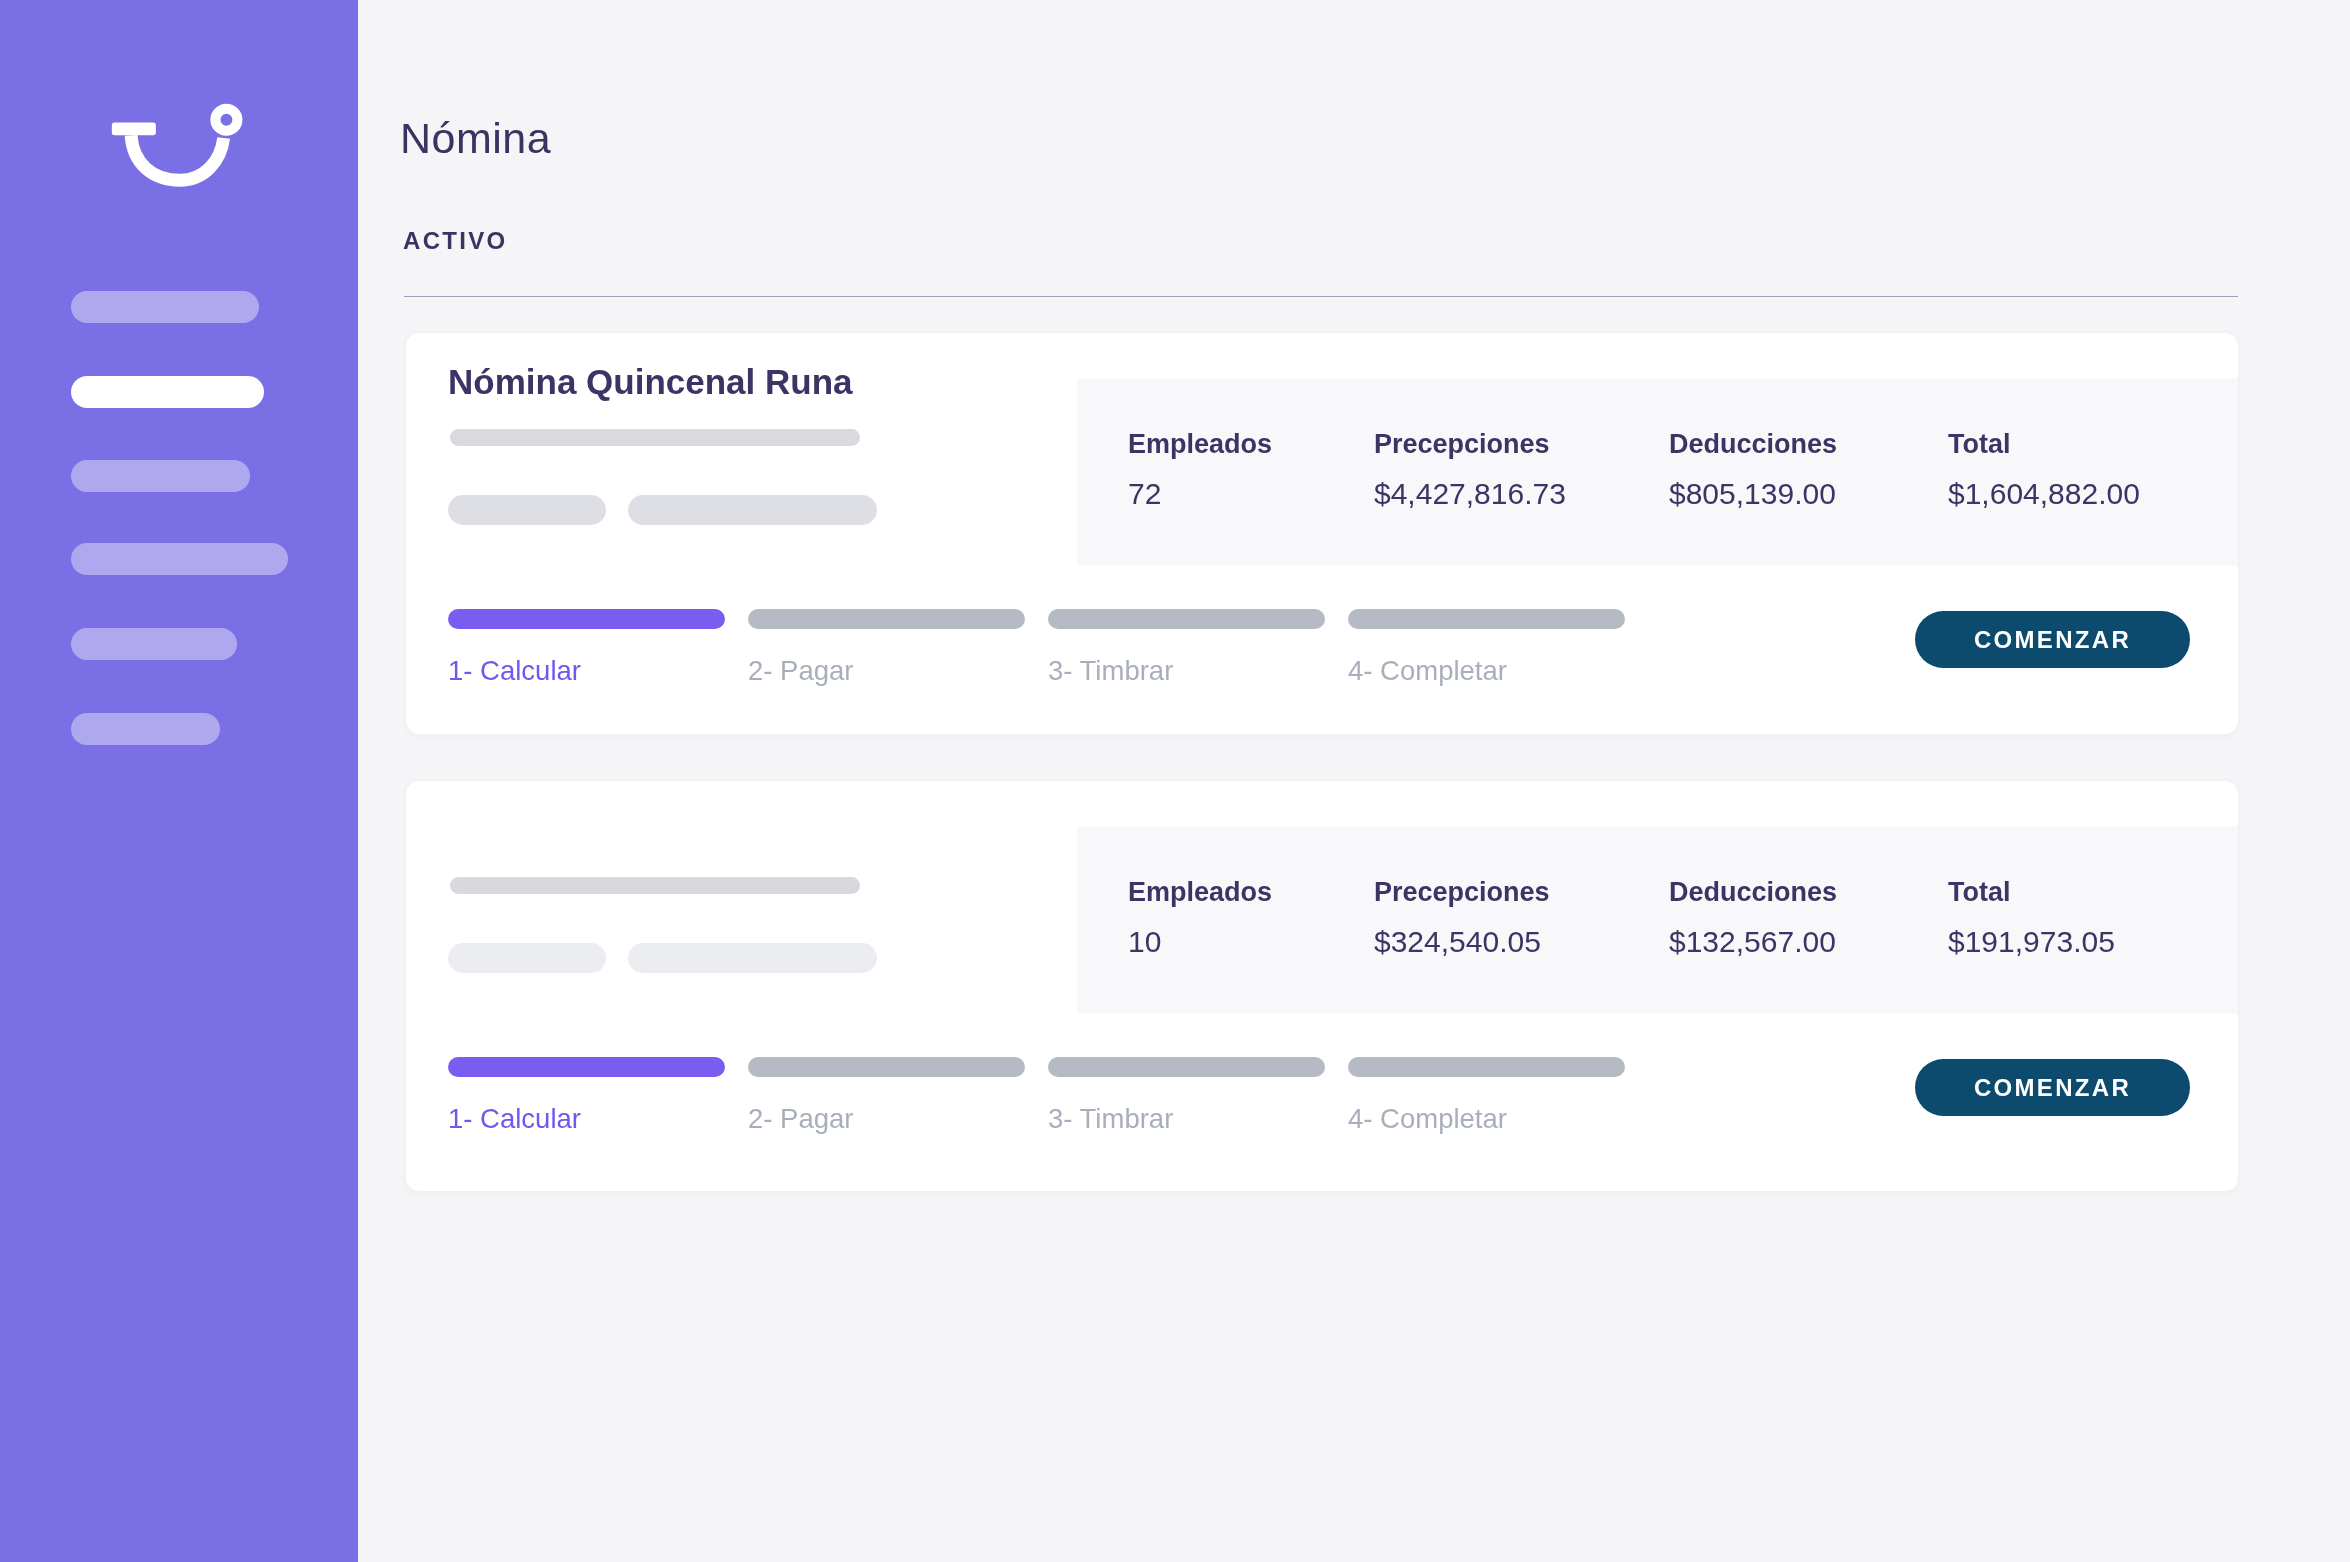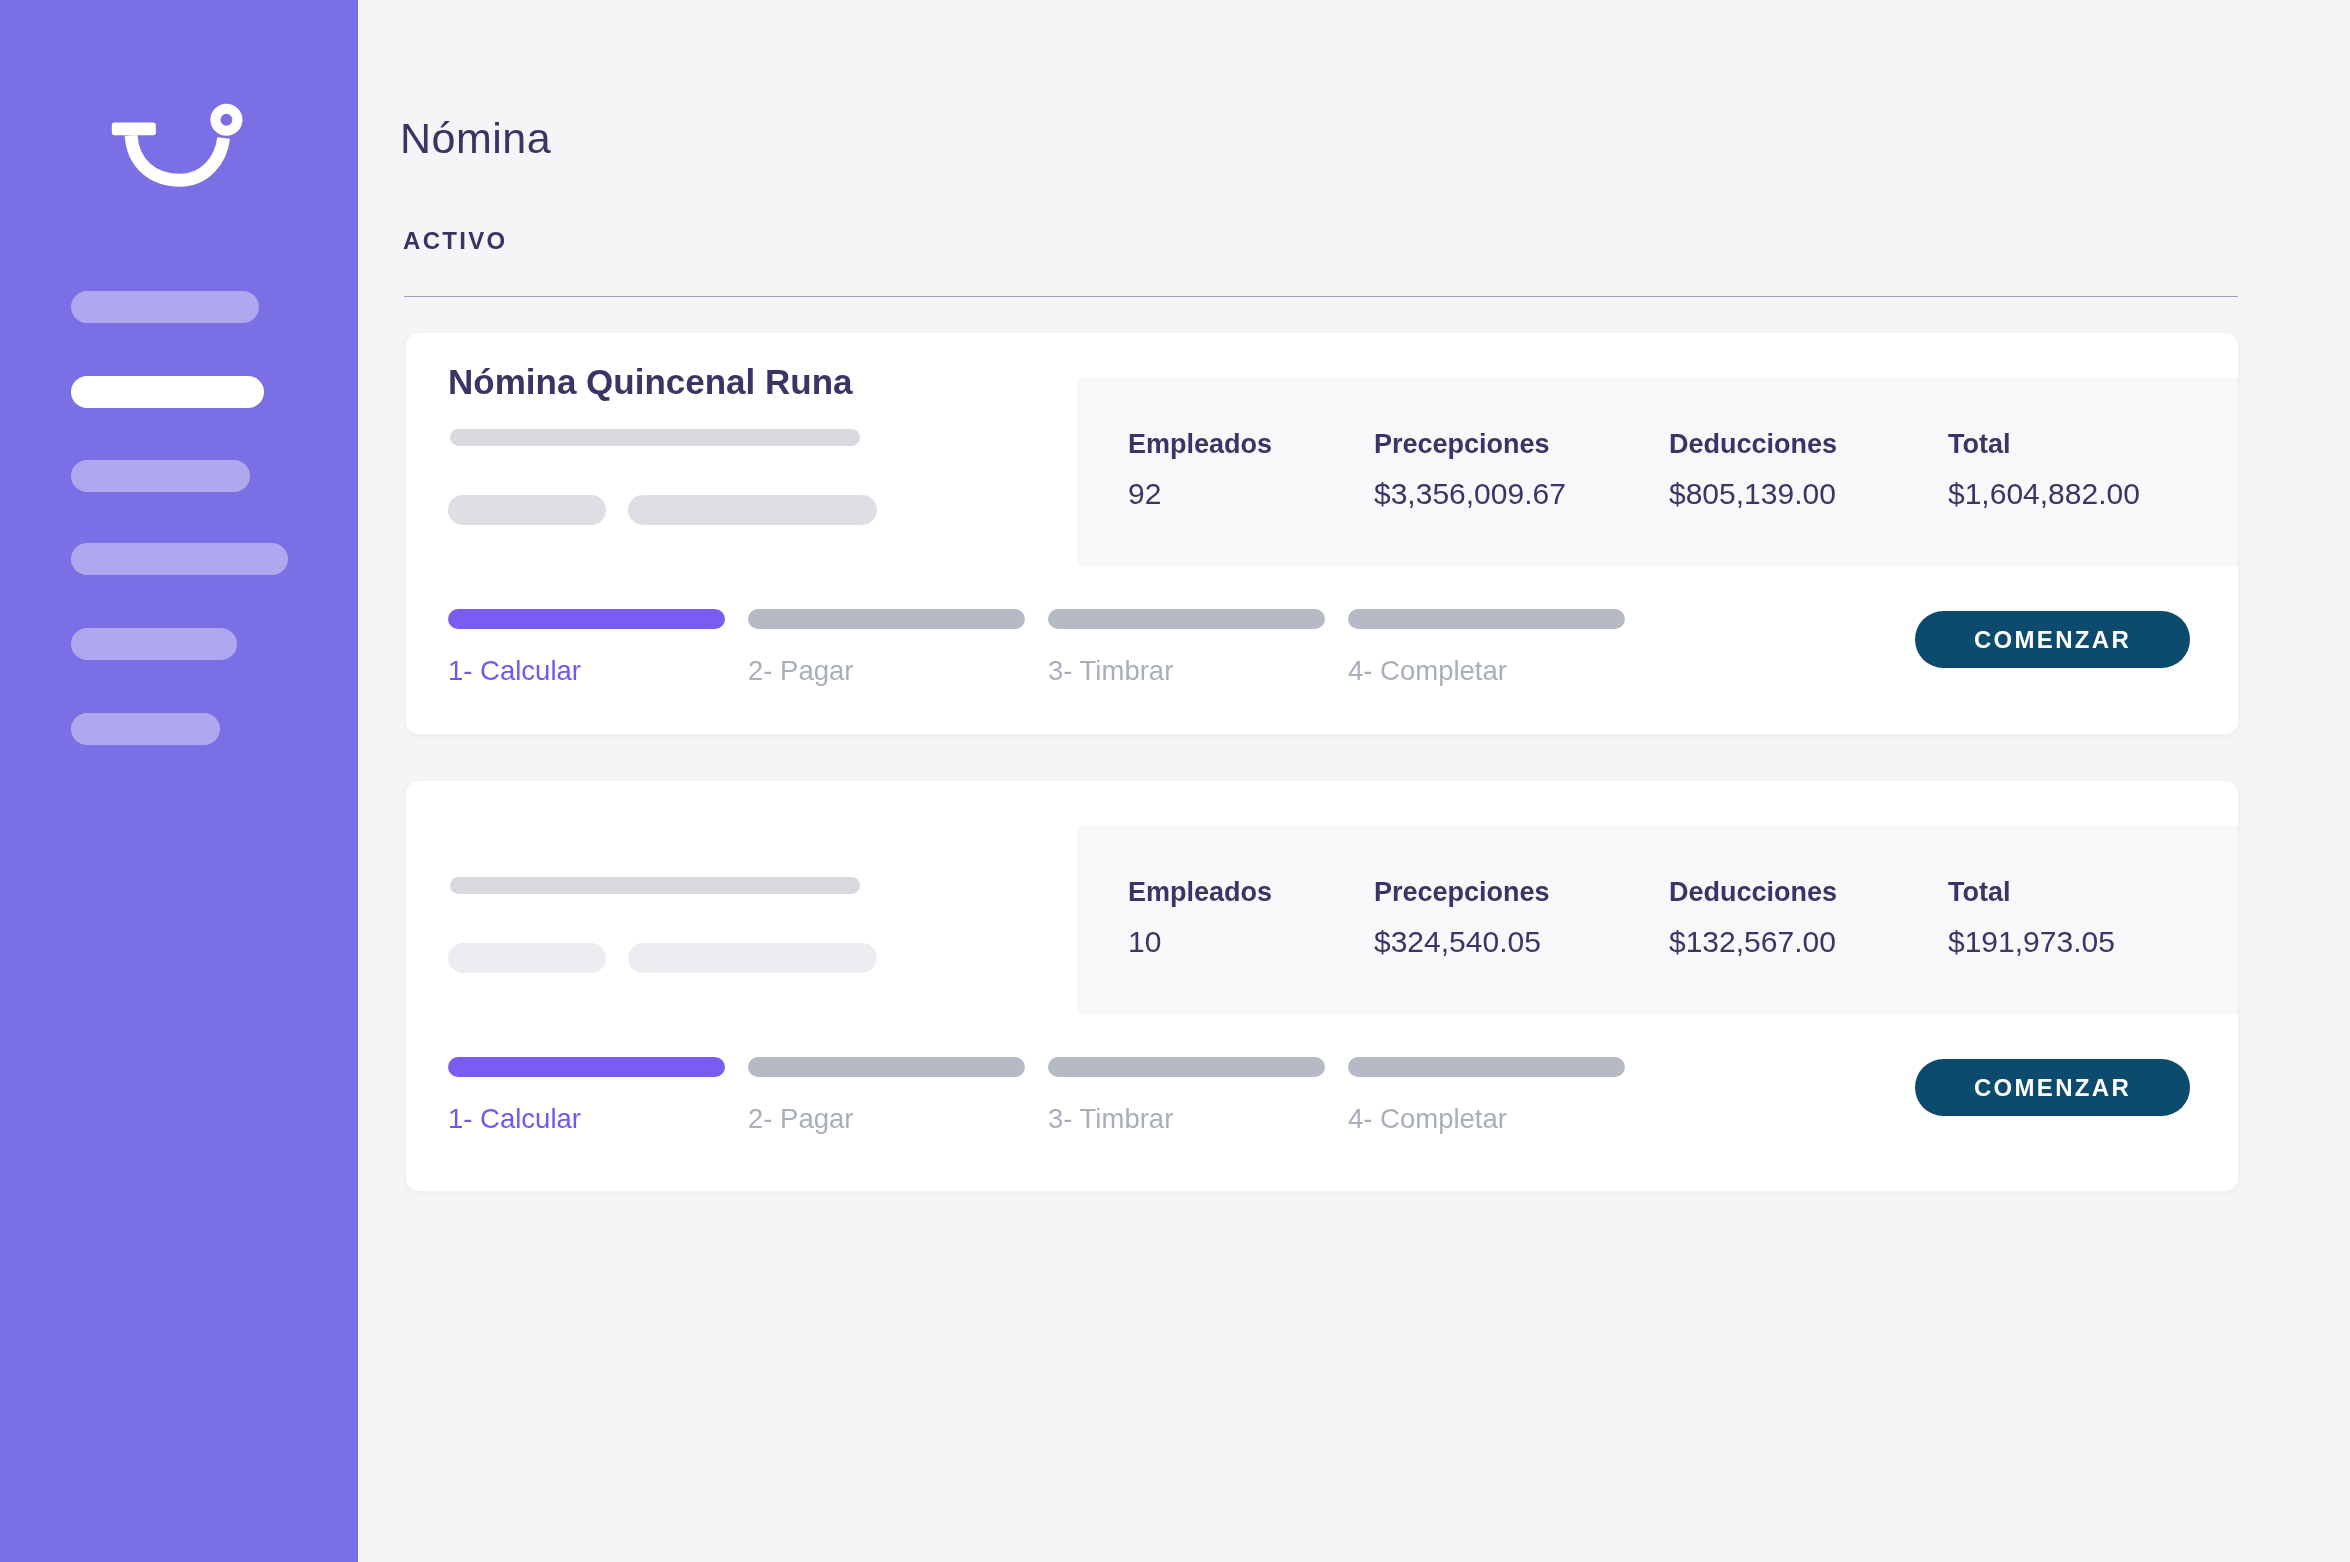--- a/index.html
+++ b/index.html
@@ -104,25 +104,25 @@
 
   <section class="card c1" style="top:333px;height:401px;">
     <h2 class="card-title">Nómina Quincenal Runa</h2>
     <div class="sk sk-long"></div>
     <div class="sk sk-a"></div>
     <div class="sk sk-b"></div>
 
     <div class="stats">
       <div class="stat">
         <div class="stat-label">Empleados</div>
-        <div class="stat-value">92</div>
+        <div class="stat-value">72</div>
       </div>
       <div class="stat">
         <div class="stat-label">Precepciones</div>
-        <div class="stat-value">$3,356,009.67</div>
+        <div class="stat-value">$4,427,816.73</div>
       </div>
       <div class="stat">
         <div class="stat-label">Deducciones</div>
         <div class="stat-value">$805,139.00</div>
       </div>
       <div class="stat">
         <div class="stat-label">Total</div>
         <div class="stat-value">$1,604,882.00</div>
       </div>
     </div>

